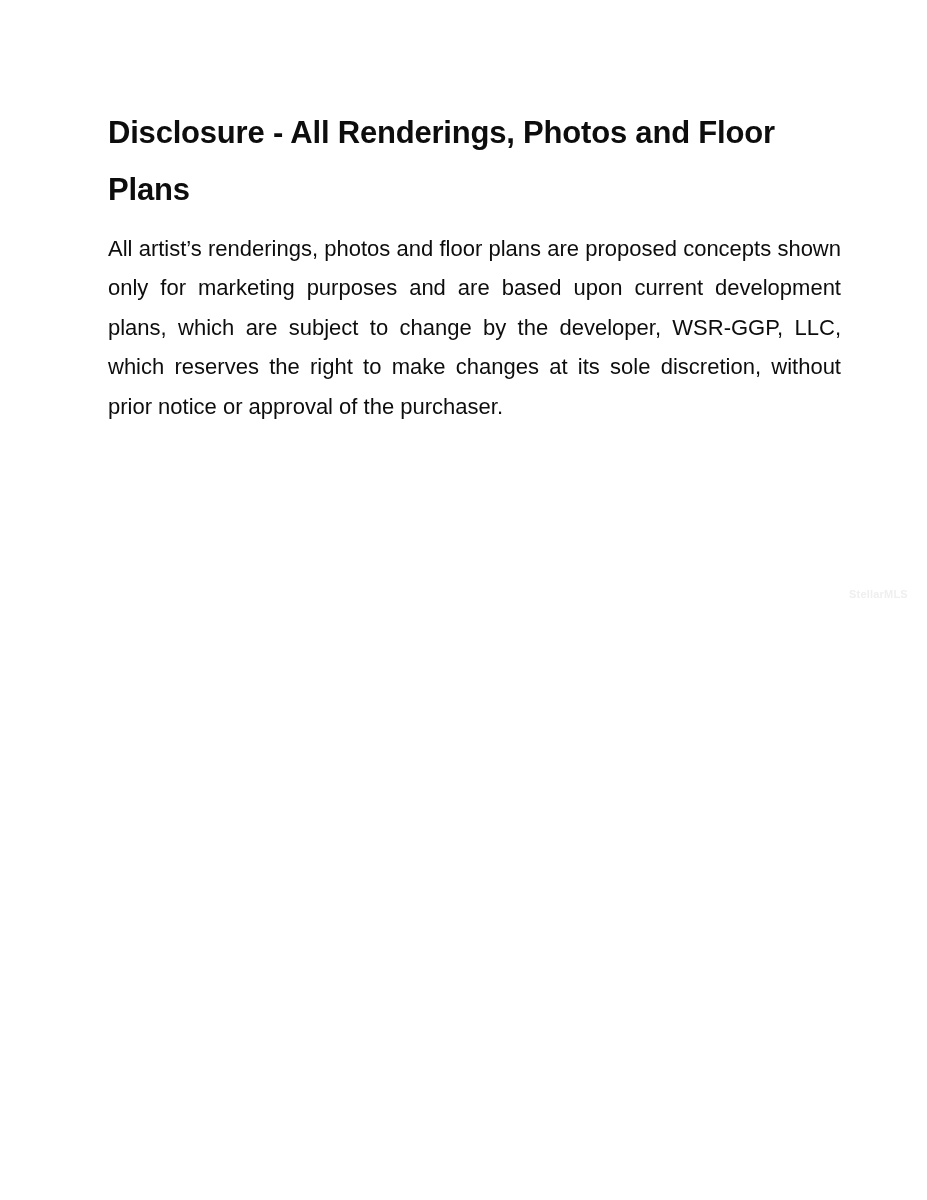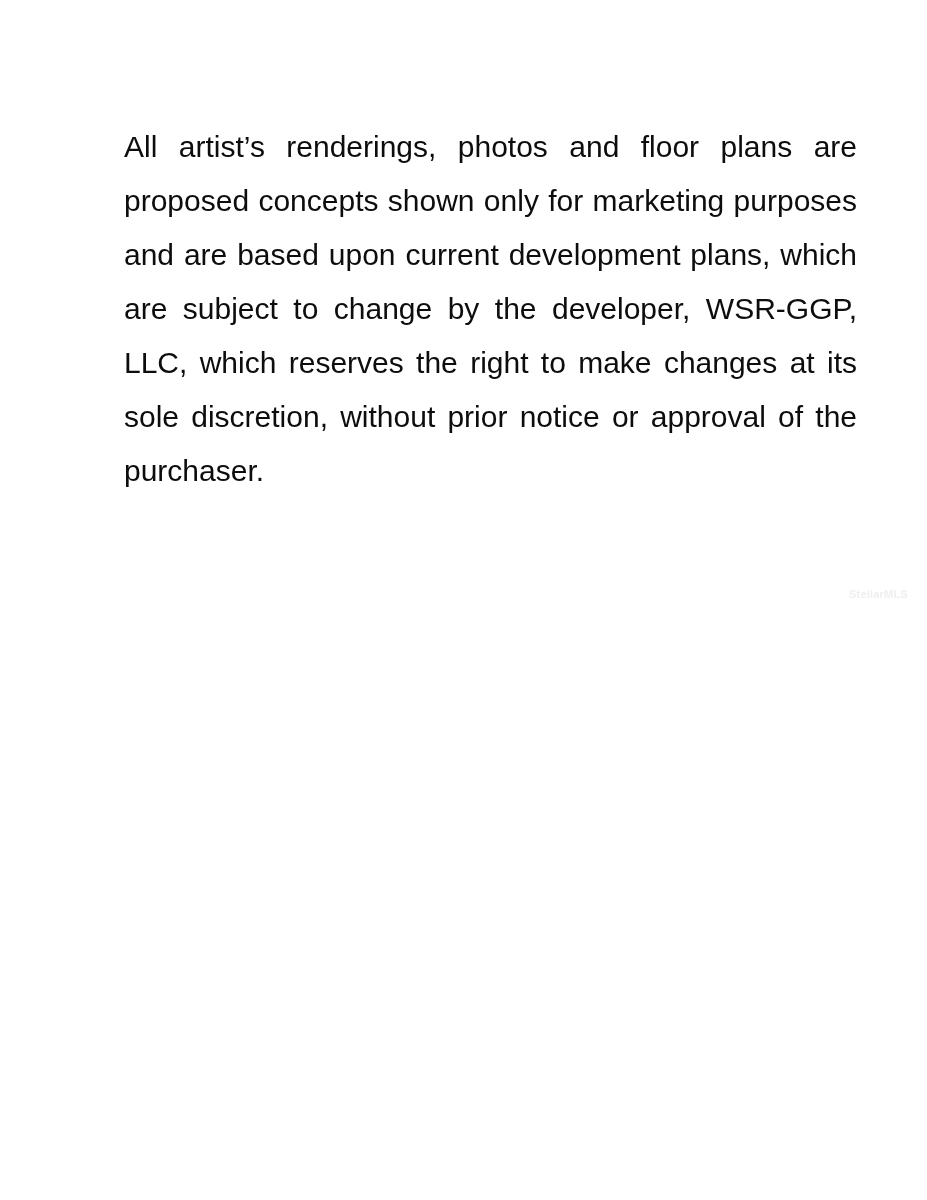--- a/index.html
+++ b/index.html
@@ -32,44 +32,45 @@
   .doc-title {
     font-size: 31px;
     font-weight: bold;
     line-height: 1.85;
     letter-spacing: -0.2px;
     margin: 0 0 10px 0;
     color: #0d0d0d;
     max-width: 700px;
   }
   .doc-body {
-    font-size: 30px;
+    font-size: 22px;
     line-height: 1.8;
     text-align: justify;
     text-justify: inter-word;
-    margin: 16px;
+    margin: 0;
     color: #0d0d0d;
     width: 733px;
   }
   .watermark {
     position: absolute;
     left: 849px;
     top: 588px;
     font-size: 11px;
     letter-spacing: 0.2px;
     color: #efefef;
     font-weight: bold;
     user-select: none;
   }
 </style>
 </head>
 <body>
 
 <div class="page">
 
   <div class="content">
+    <h1 class="doc-title">Disclosure - All Renderings, Photos and Floor Plans</h1>
 
     <p class="doc-body">All artist’s renderings, photos and floor plans are proposed concepts shown only for marketing purposes and are based upon current development plans, which are subject to change by the developer, WSR-GGP, LLC, which reserves the right to make changes at its sole discretion, without prior notice or approval of the purchaser.</p>
   </div>
 
   <div class="watermark">StellarMLS</div>
 
 </div>
 
 </body></html>

